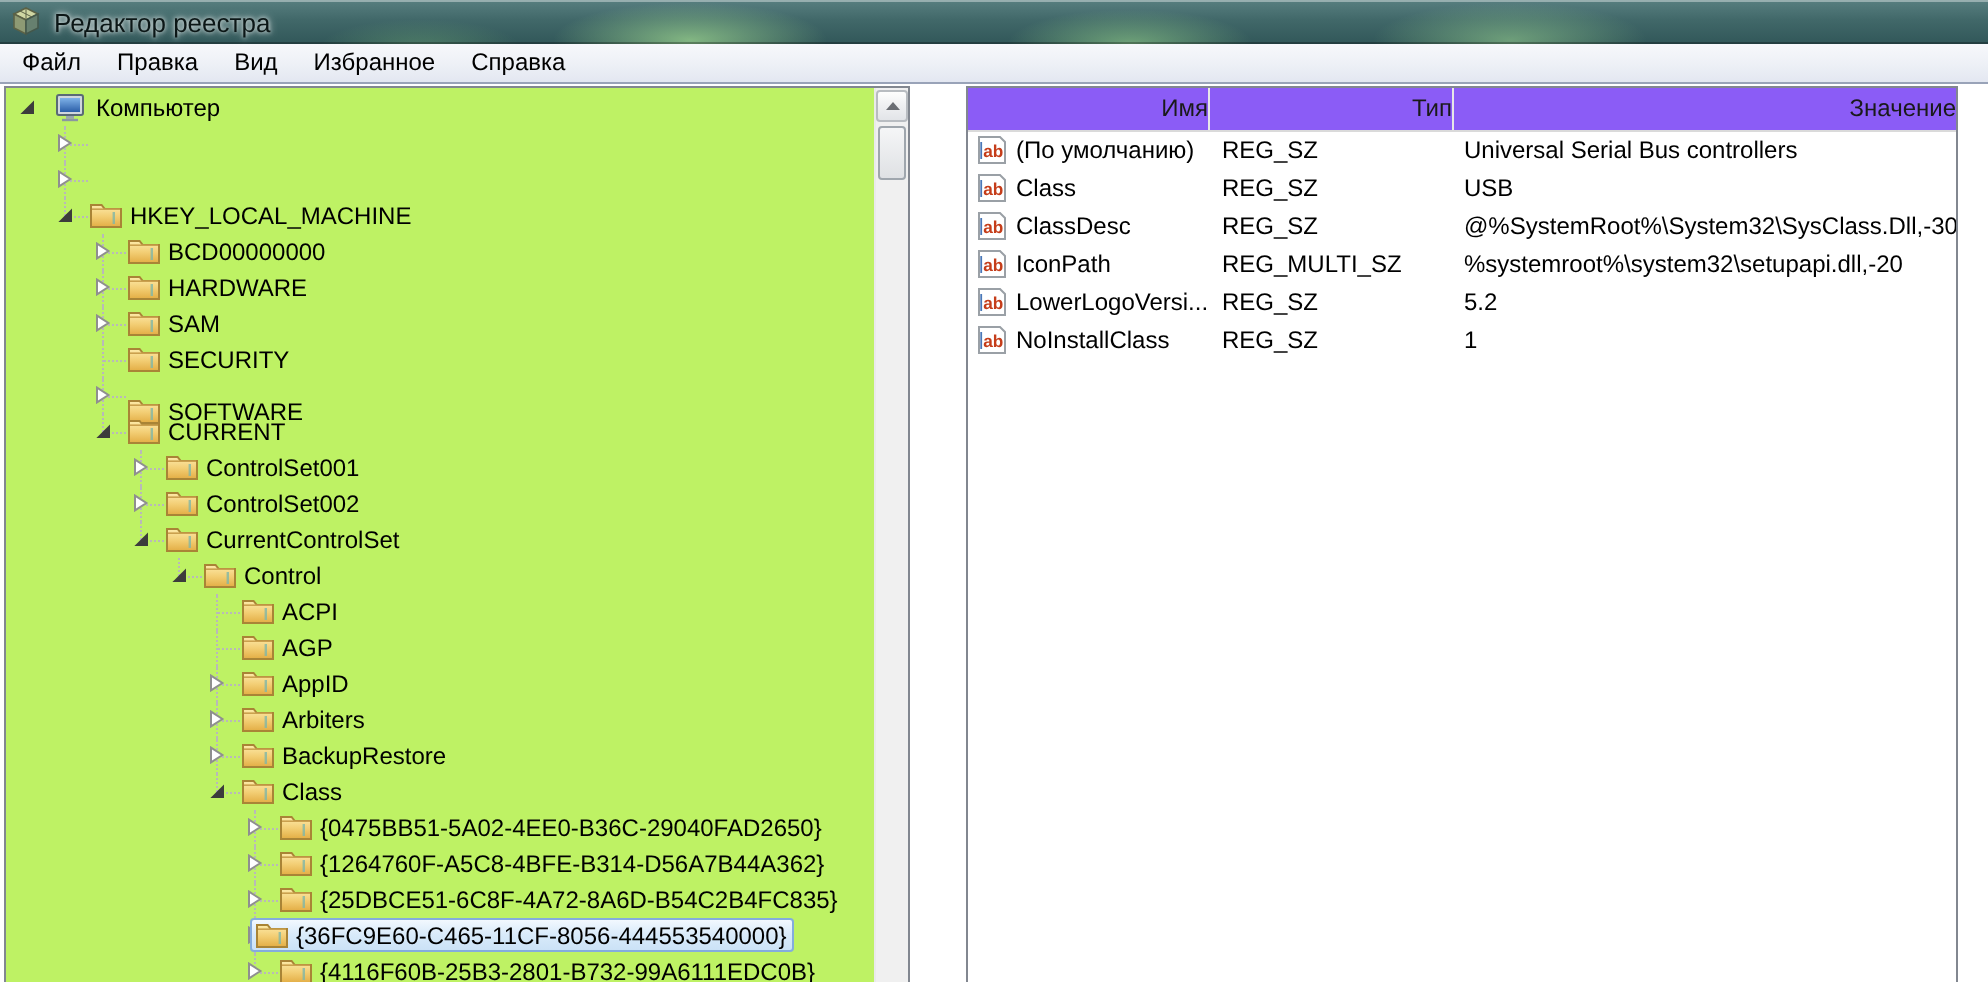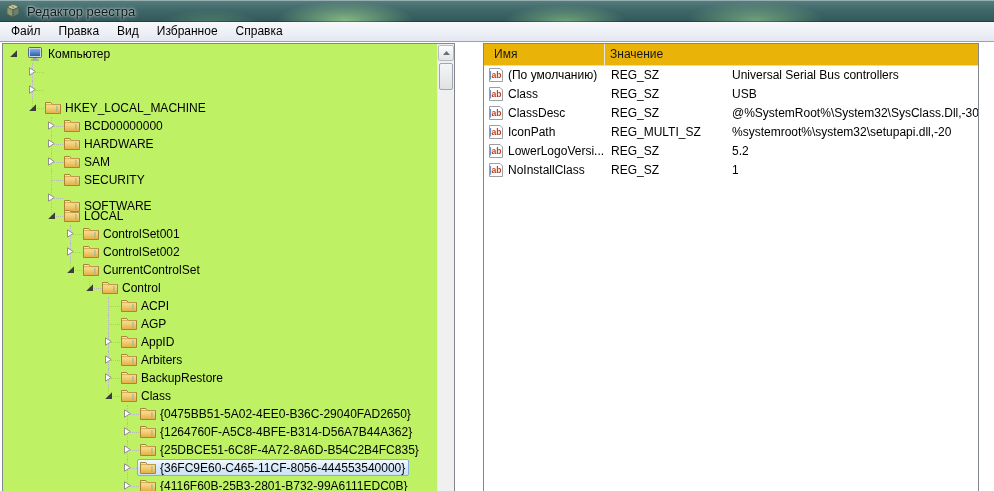--- a/index.html
+++ b/index.html
@@ -77,21 +77,21 @@
   }
 
   #splitter { position:absolute; left:479px; top:43px; width:4px; bottom:0; cursor:ew-resize; }
 
   #right-pane {
     position:absolute; left:483px; top:43px; width:496px; height:448px;
     background:#fff; border:1px solid #828790; border-bottom:none; overflow:hidden;
   }
   #vheader {
     position:absolute; top:0; left:0; right:0; height:22px;
-    background:#eab308; border-bottom:1px solid #dadada; display:flex;
+    background:#8b5cf6; border-bottom:1px solid #dadada; display:flex;text-align:right;
   }
   .hcell { line-height:21px; color:#1a1a1a; border-right:1px solid #e7e7e7; overflow:hidden; }
   .hcell.c-name  { width:121px; padding-left:10px; }
   .hcell.c-type  { width:122px; padding-left:6px; }
   .hcell.c-value { flex:1; padding-left:5px; border-right:none; }
 
   #vrows { position:absolute; top:22px; left:0; right:0; bottom:0; }
   .val-row  { position:relative; height:19px; }
   .val-icon { position:absolute; left:4px; top:2px; line-height:0; }
   .val-name { position:absolute; left:24px;  top:0; line-height:19px; white-space:nowrap; }
@@ -298,21 +298,21 @@
                 <linearGradient id="fg" x1="0" y1="0" x2="0" y2="1">
                   <stop offset="0" stop-color="#fdeaa9"></stop>
                   <stop offset="0.5" stop-color="#f3cf76"></stop>
                   <stop offset="1" stop-color="#e3ad44"></stop>
                 </linearGradient>
               </defs>
               <path d="M0.5 1.5 L5.8 1.5 L7.4 3.5 L15.5 3.5 L15.5 12.5 L0.5 12.5 Z" fill="url(#fg)" stroke="#a98436"></path>
               <path d="M1 3.6 L15 3.6" stroke="#caa04e" stroke-width="0.8"></path>
               <rect x="11.3" y="5" width="1.2" height="6" fill="#7fb6a8" opacity="0.8"></rect>
             </svg></span>
-          <span class="tree-label">LOCAL</span>
+          <span class="tree-label">CURRENT</span>
         </span>
       </div>
       <div class="tree-row">
         <div class="guide-v" style="left: 67px;"></div>
         <div class="guide-h" style="left: 67px;"></div>
         <span class="expander" style="left: 63px;"><svg width="9" height="9" viewBox="0 0 9 9">
             <path d="M1.5 0.8 L7.2 4.5 L1.5 8.2 Z" fill="#ffffff" stroke="#8f8f8f"></path>
           </svg></span>
         <span class="row-content" style="left: 77px;">
           <span class="tree-icon"><svg width="16" height="13" viewBox="0 0 16 13">
@@ -587,21 +587,21 @@
             </svg></span>
           <span class="tree-label">{25DBCE51-6C8F-4A72-8A6D-B54C2B4FC835}</span>
         </span>
       </div>
       <div class="tree-row selected">
         <div class="guide-v" style="left: 124px;"></div>
         <div class="guide-h" style="left: 124px;"></div>
         <span class="expander" style="left: 120px;"><svg width="9" height="9" viewBox="0 0 9 9">
             <path d="M1.5 0.8 L7.2 4.5 L1.5 8.2 Z" fill="#ffffff" stroke="#8f8f8f"></path>
           </svg></span>
-        <span class="row-content" style="left: 134px; align-items: center;">
+        <span class="row-content" style="left: 122px; align-items: center;">
           <span class="tree-icon"><svg width="16" height="13" viewBox="0 0 16 13">
               <defs>
                 <linearGradient id="fg" x1="0" y1="0" x2="0" y2="1">
                   <stop offset="0" stop-color="#fdeaa9"></stop>
                   <stop offset="0.5" stop-color="#f3cf76"></stop>
                   <stop offset="1" stop-color="#e3ad44"></stop>
                 </linearGradient>
               </defs>
               <path d="M0.5 1.5 L5.8 1.5 L7.4 3.5 L15.5 3.5 L15.5 12.5 L0.5 12.5 Z" fill="url(#fg)" stroke="#a98436"></path>
               <path d="M1 3.6 L15 3.6" stroke="#caa04e" stroke-width="0.8"></path>
@@ -641,20 +641,21 @@
     </div>
     <div class="scroll-thumb"></div>
   </div>
 </div>
 
 <div id="splitter"></div>
 
 <div id="right-pane">
   <div id="vheader">
     <div class="hcell c-name">Имя</div>
+    <div class="hcell c-type">Тип</div>
     <div class="hcell c-value">Значение</div>
   </div>
   <div id="vrows">
       <div class="val-row">
         <span class="val-icon"><svg width="16" height="14" viewBox="0 0 16 14">
             <path d="M1.5 0.5 L12 0.5 L14.5 3 L14.5 13.5 L1.5 13.5 Z" fill="#ffffff" stroke="#9aa0a6"></path>
             <path d="M2.6 3 L2.6 11.5" stroke="#4a78b8" stroke-width="0.9"></path>
             <text x="3.6" y="10.4" font-size="8.6" font-weight="bold" fill="#c53d1a" font-family="Liberation Sans, sans-serif">ab</text>
           </svg></span>
         <span class="val-name">(По умолчанию)</span>

